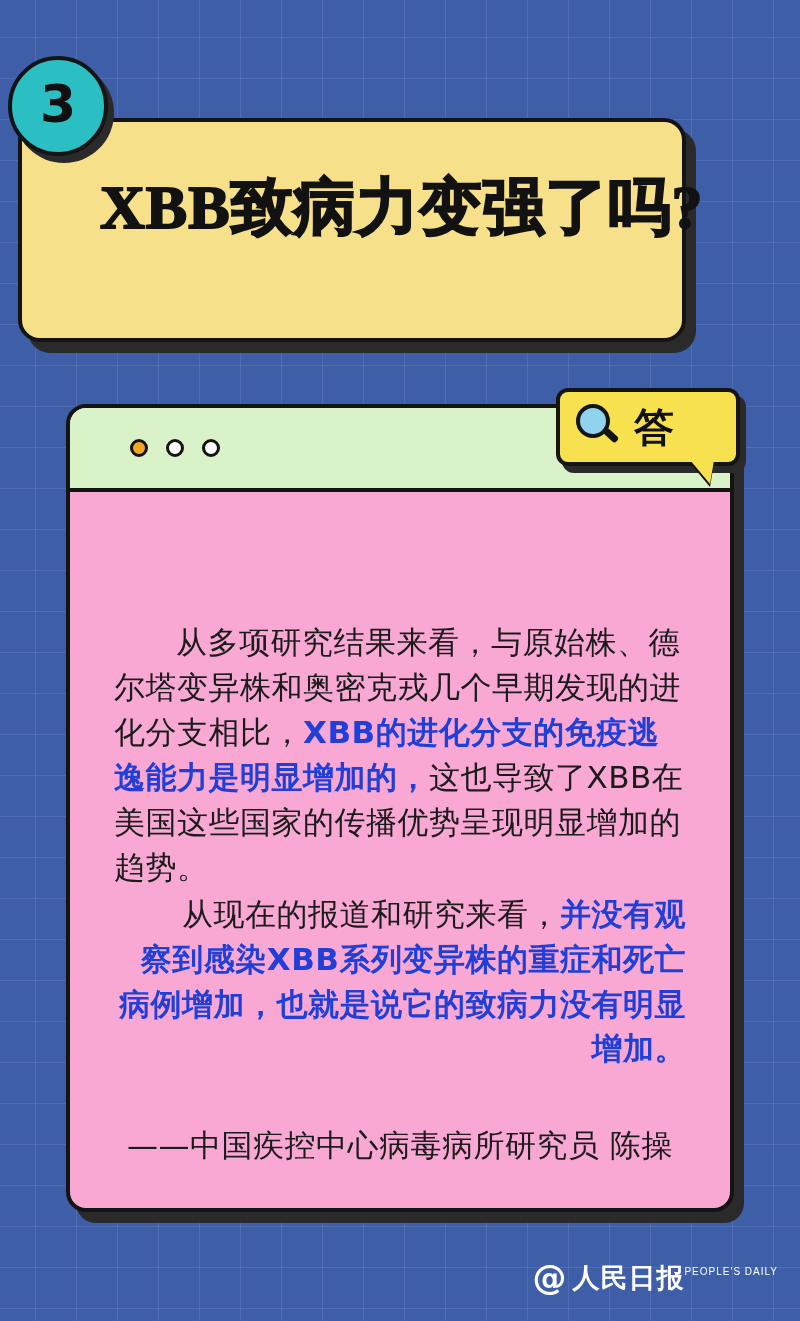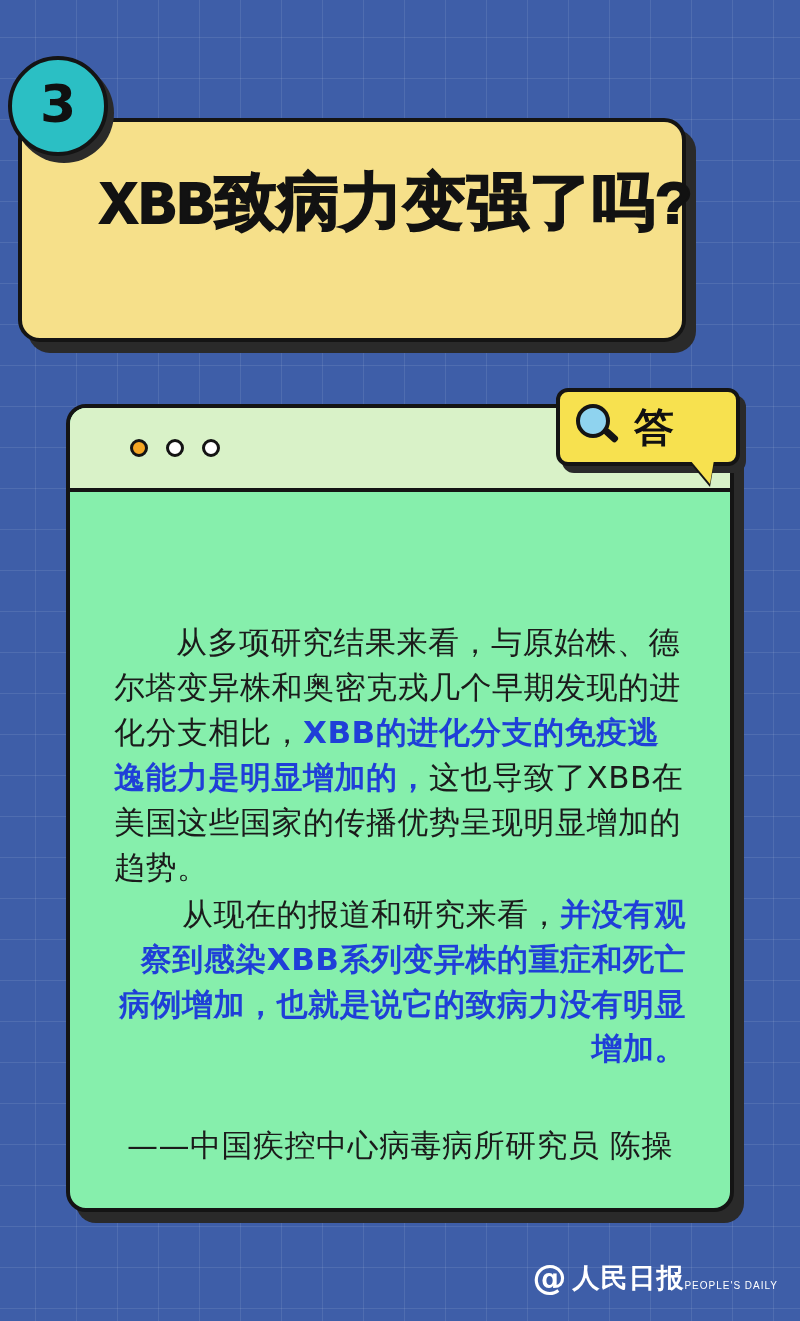--- a/index.html
+++ b/index.html
@@ -41,21 +41,21 @@
   .header-title {
     position: absolute;
     left: 100px;
     top: 176px;
     width: 640px;
     font-size: 62px;
     font-weight: 700;
     color: #121212;
     letter-spacing: 1px;
     line-height: 1;
-    font-family: Liberation Mono, monospace;
+    font-family: Liberation Serif, serif;
     -webkit-text-stroke: 2px #121212;
     white-space: nowrap;
   }
   .num-badge {
     position: absolute;
     left: 8px;
     top: 56px;
     width: 92px;
     height: 92px;
     border-radius: 50%;
@@ -136,21 +136,21 @@
     filter: drop-shadow(0 3px 0 #141414);
   }
 
   
   .main-card {
     position: absolute;
     left: 66px;
     top: 404px;
     width: 660px;
     height: 800px;
-    background: #86efac;
+    background: #f9a8d4;
     border: 4px solid #141414;
     border-radius: 20px;
     box-shadow: 10px 11px 0 #2a2a2a;
     overflow: hidden;
   }
   .card-bar {
     position: absolute;
     left: 0; top: 0;
     width: 100%;
     height: 84px;
@@ -228,21 +228,21 @@
   }
   .footer-logo .cn {
     font-size: 27px;
     font-weight: 700;
     letter-spacing: 1px;
     font-family: "DejaVu Sans", "Liberation Sans", sans-serif;
   }
   .footer-logo .en {
     font-size: 10px;
     letter-spacing: 1px;
-    margin-top: 17px;
+    margin-top: 3px;
     font-family: "Liberation Sans", sans-serif;
   }
 </style>
 </head>
 <body>
 
 <div class="bg-grid"></div>
 
 <div class="header-card"></div>
 <div class="header-title">XBB致病力变强了吗?</div>

